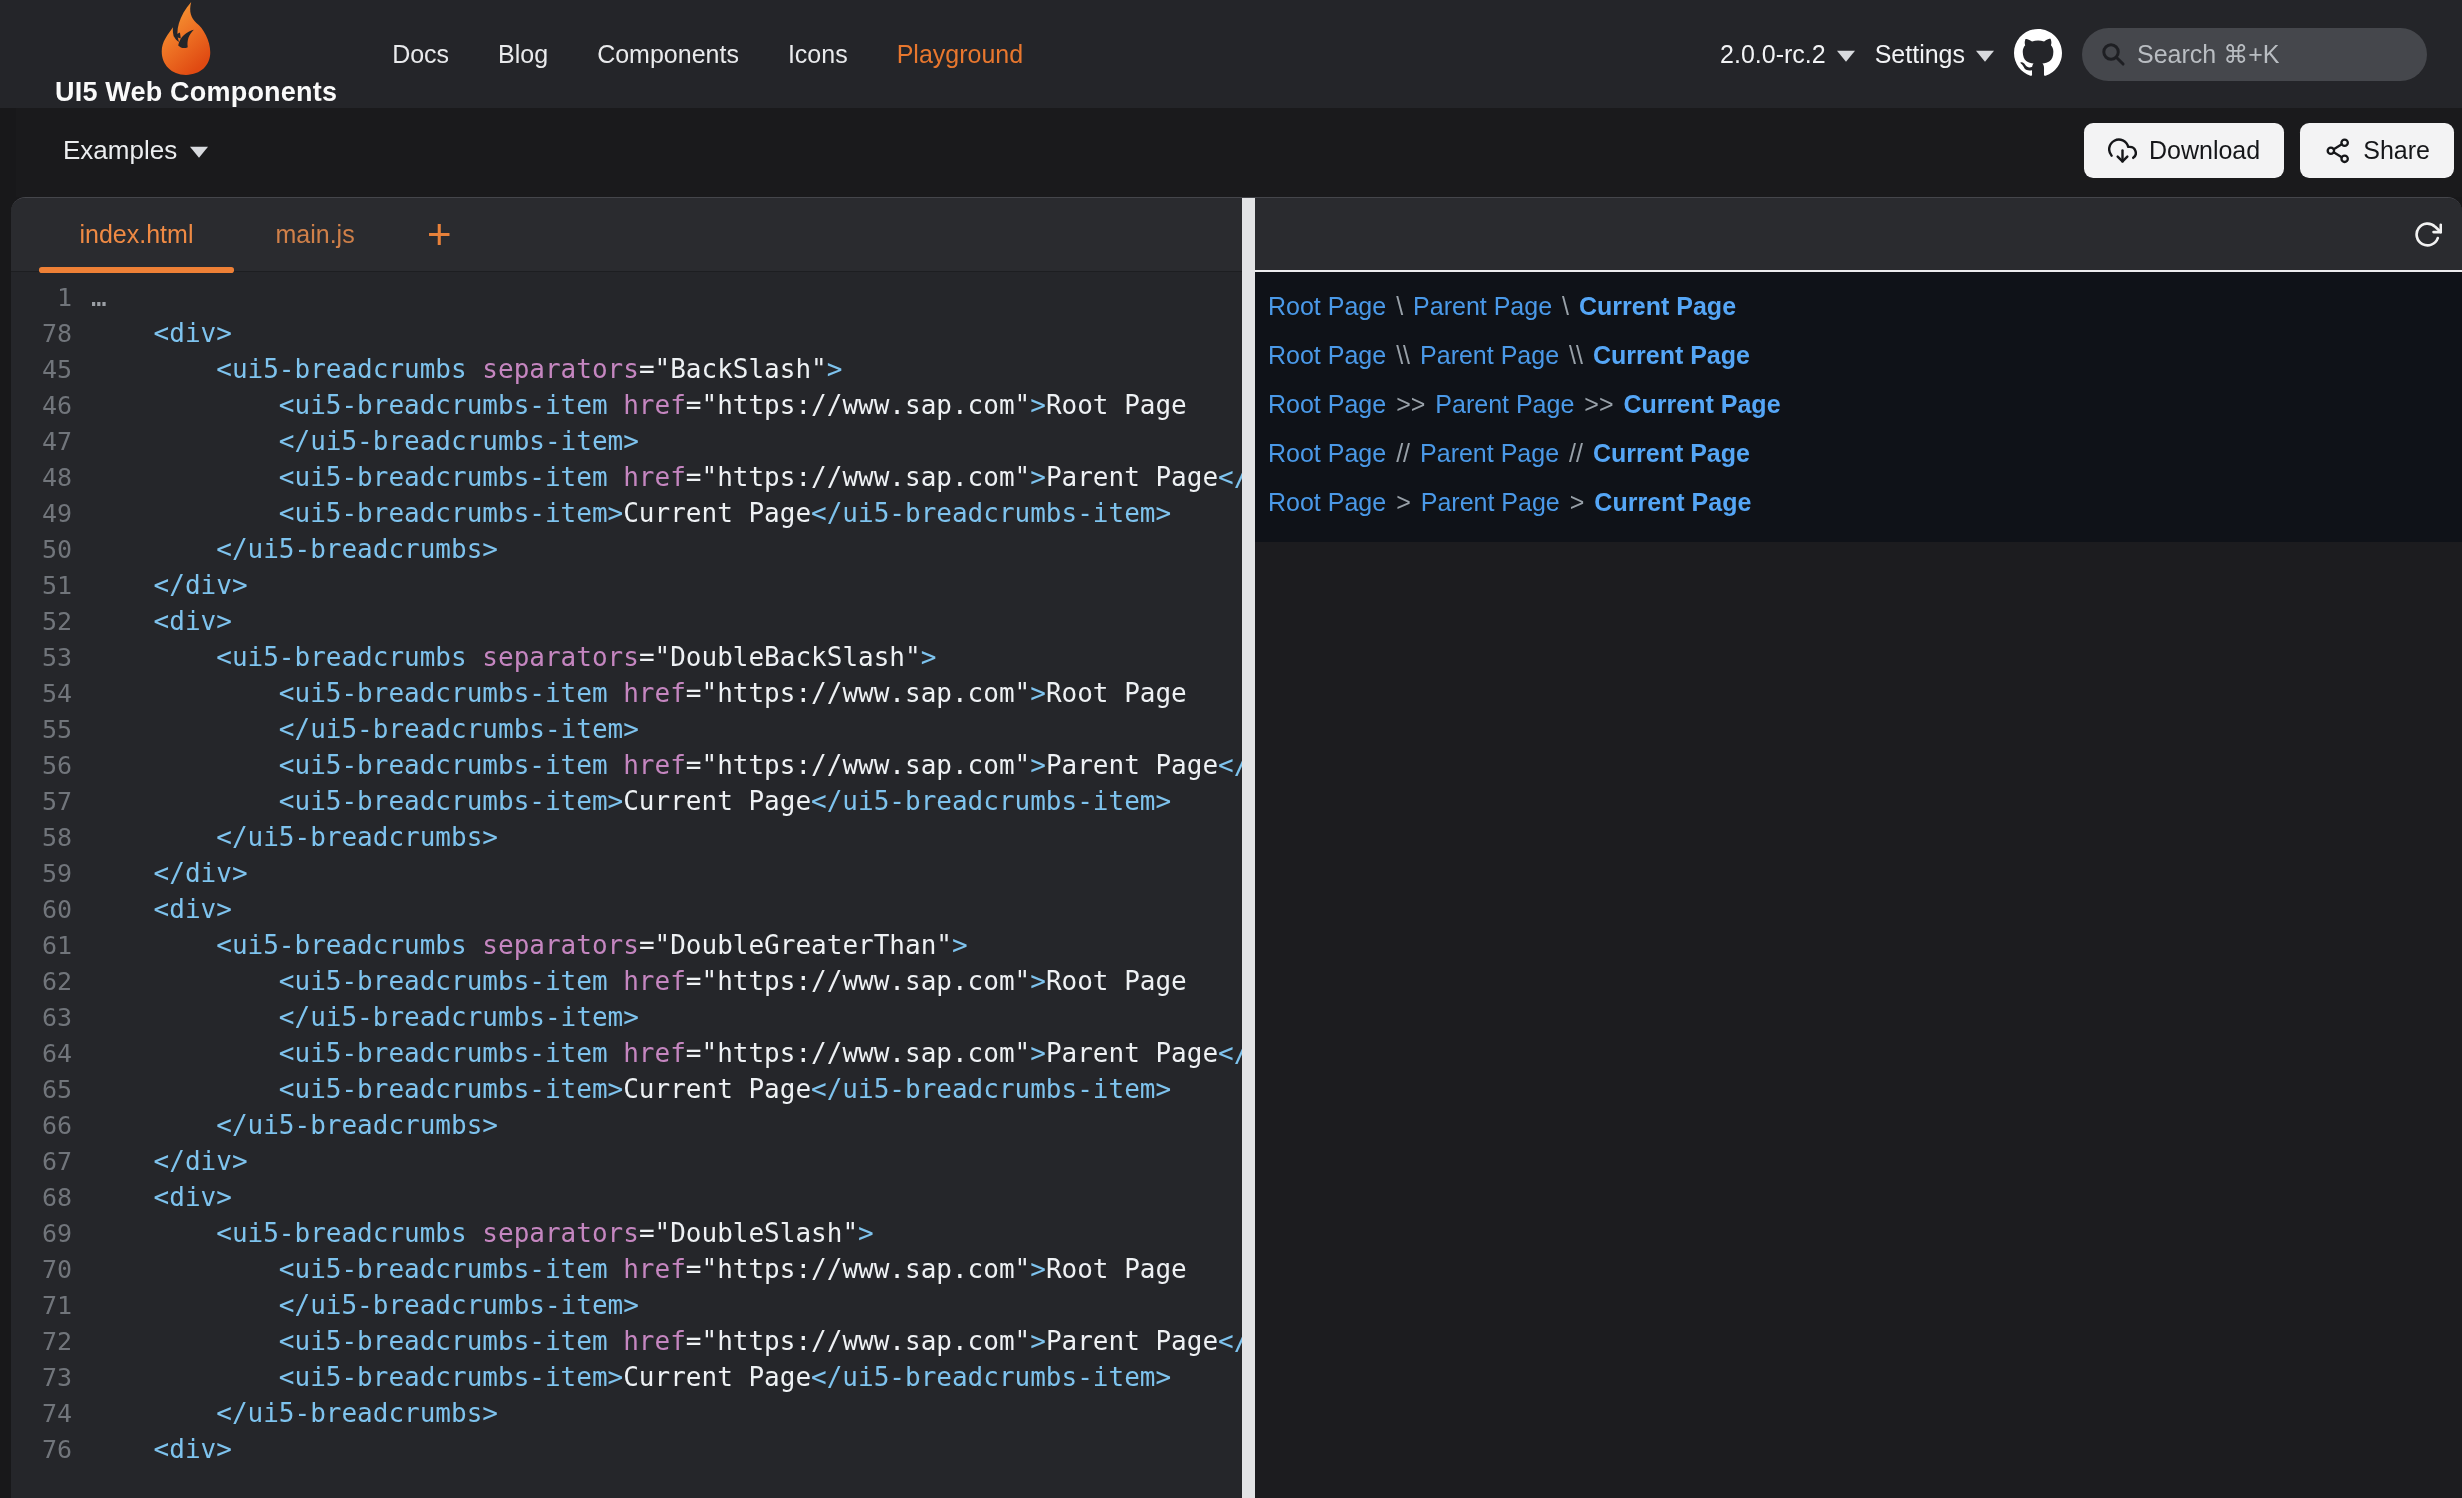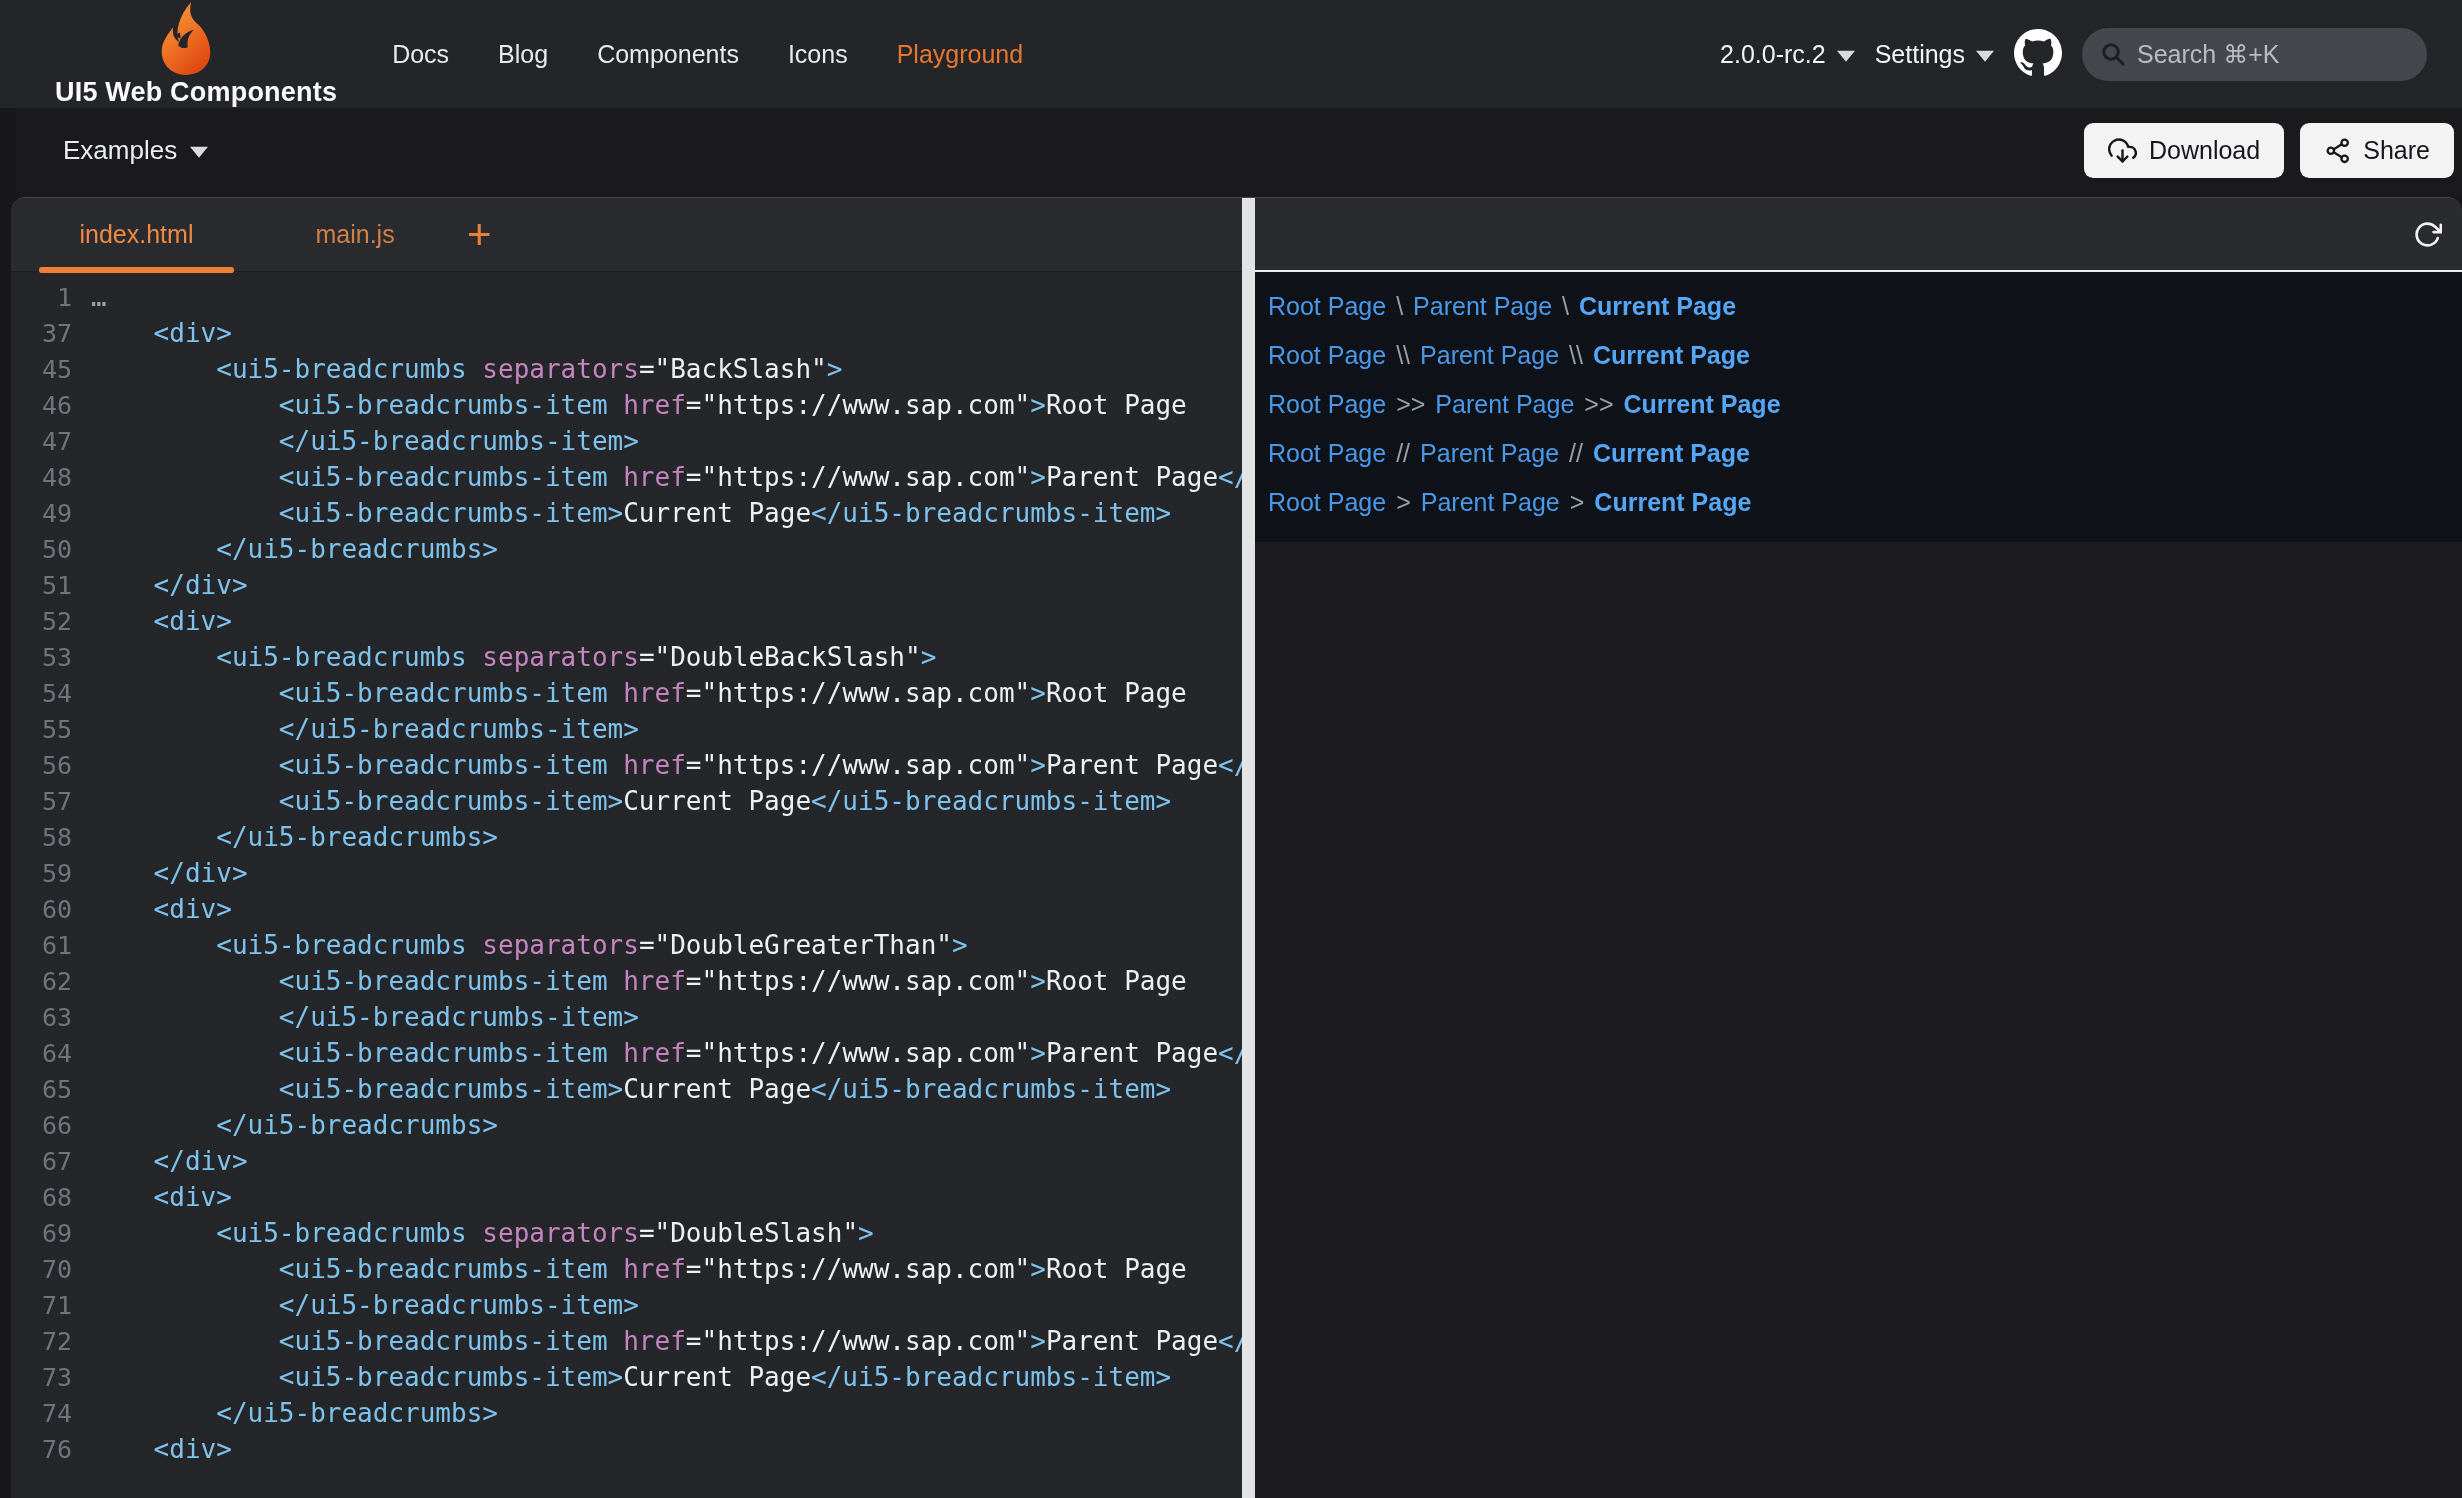--- a/index.html
+++ b/index.html
@@ -36,21 +36,21 @@
          font-size:25px; font-weight:normal; display:flex; align-items:center; gap:12px;
          padding:0 24px; cursor:pointer; font-family:"Liberation Sans", sans-serif; }
 
   
   .workspace { position:absolute; left:11px; top:197px; right:0; bottom:0;
                border-top:1.8px solid #45464b; border-radius:14.7px 14.7px 0 0;
                overflow:hidden; display:flex; background:#25262a; }
   .editor { width:1231px; display:flex; flex-direction:column; }
   .tabbar { height:74px; background:#2a2b2f; border-bottom:1.8px solid #1d1e21;
             display:flex; align-items:stretch; padding-left:27.5px; flex:none; }
-  .tabs { display:flex;gap:40px; }
+  .tabs { display:flex; }
   .tab { position:relative; padding:0 41px; display:flex; align-items:center;
          font-size:25px; color:#d08049; cursor:pointer; }
   .tab.active { color:#ef8a44; }
   .tab.active::after { content:""; position:absolute; left:0; right:0; bottom:-1.8px;
                        height:5.5px; background:#ee8036; border-radius:2.8px; }
   .addtab { background:none; border:none; color:#e8813a; font-size:42px; font-weight:normal;
             margin-left:24px; cursor:pointer; line-height:74px; padding:0 7.3px; }
   .code { flex:1; background:#25262a; padding-top:7.3px; overflow:hidden; cursor:text; }
   .cl { height:36px; line-height:36px; white-space:pre; overflow:hidden;
         font-family:"DejaVu Sans Mono", monospace; }
@@ -170,21 +170,21 @@
     <div class="tabbar">
       <div class="tabs" id="editor-tabs">
           <div class="tab active">index.html</div>
           <div class="tab">main.js</div>
         </div>
       <button class="addtab">+</button>
     </div>
     <div class="code">
       <div id="code-lines">
           <div class="cl"><span class="ln">1</span><span class="lc"><span class="tk-d">…</span></span></div>
-          <div class="cl"><span class="ln">37</span><span class="lc"><span class="tk-g">    &lt;div&gt;</span></span></div>
+          <div class="cl"><span class="ln">78</span><span class="lc"><span class="tk-g">    &lt;div&gt;</span></span></div>
           <div class="cl"><span class="ln">45</span><span class="lc"><span class="tk-g">        &lt;ui5-breadcrumbs </span><span class="tk-a">separators</span><span class="tk-w">="BackSlash"</span><span class="tk-g">&gt;</span></span></div>
           <div class="cl"><span class="ln">46</span><span class="lc"><span class="tk-g">            &lt;ui5-breadcrumbs-item </span><span class="tk-a">href</span><span class="tk-w">="https://www.sap.com"</span><span class="tk-g">&gt;</span><span class="tk-w">Root Page</span></span></div>
           <div class="cl"><span class="ln">47</span><span class="lc"><span class="tk-g">            &lt;/ui5-breadcrumbs-item&gt;</span></span></div>
           <div class="cl"><span class="ln">48</span><span class="lc"><span class="tk-g">            &lt;ui5-breadcrumbs-item </span><span class="tk-a">href</span><span class="tk-w">="https://www.sap.com"</span><span class="tk-g">&gt;</span><span class="tk-w">Parent Page</span><span class="tk-g">&lt;/ui5-breadcrumbs-item&gt;</span></span></div>
           <div class="cl"><span class="ln">49</span><span class="lc"><span class="tk-g">            &lt;ui5-breadcrumbs-item&gt;</span><span class="tk-w">Current Page</span><span class="tk-g">&lt;/ui5-breadcrumbs-item&gt;</span></span></div>
           <div class="cl"><span class="ln">50</span><span class="lc"><span class="tk-g">        &lt;/ui5-breadcrumbs&gt;</span></span></div>
           <div class="cl"><span class="ln">51</span><span class="lc"><span class="tk-g">    &lt;/div&gt;</span></span></div>
           <div class="cl"><span class="ln">52</span><span class="lc"><span class="tk-g">    &lt;div&gt;</span></span></div>
           <div class="cl"><span class="ln">53</span><span class="lc"><span class="tk-g">        &lt;ui5-breadcrumbs </span><span class="tk-a">separators</span><span class="tk-w">="DoubleBackSlash"</span><span class="tk-g">&gt;</span></span></div>
           <div class="cl"><span class="ln">54</span><span class="lc"><span class="tk-g">            &lt;ui5-breadcrumbs-item </span><span class="tk-a">href</span><span class="tk-w">="https://www.sap.com"</span><span class="tk-g">&gt;</span><span class="tk-w">Root Page</span></span></div>

